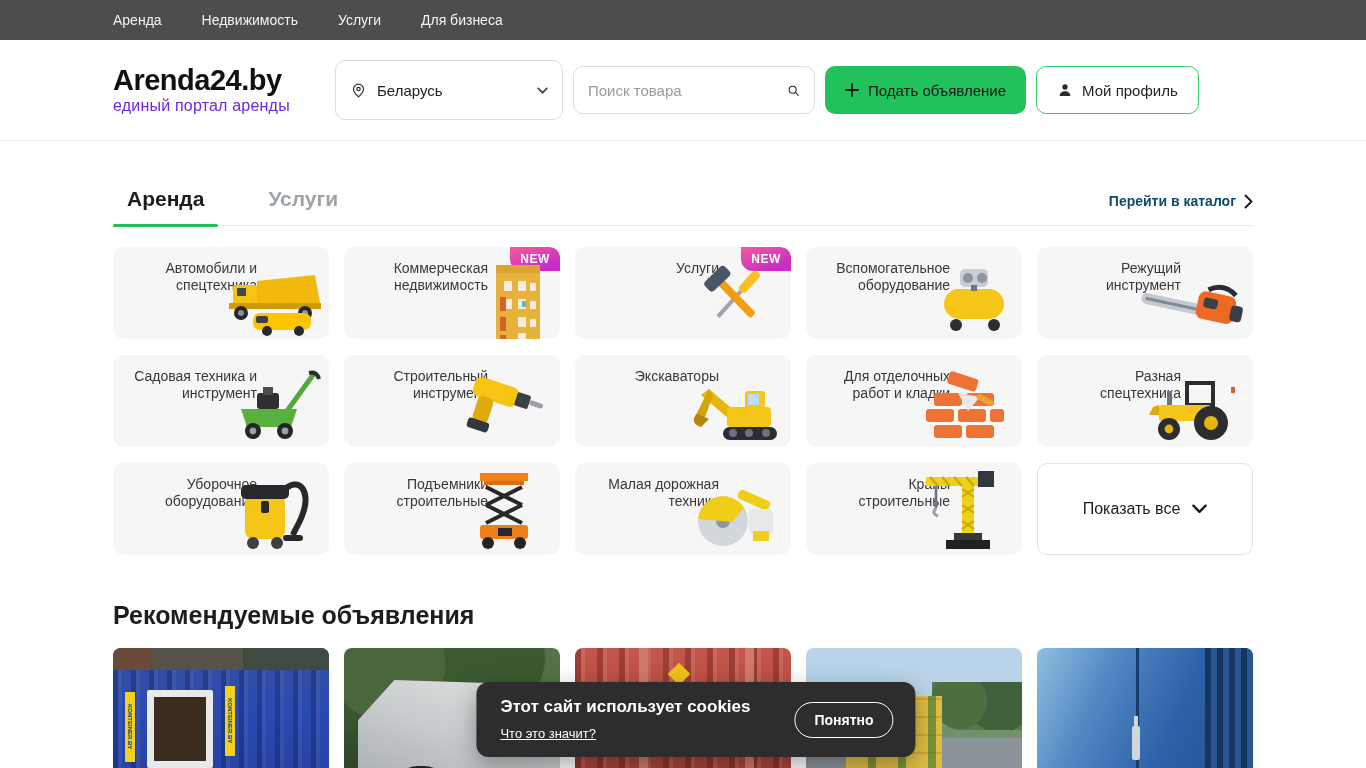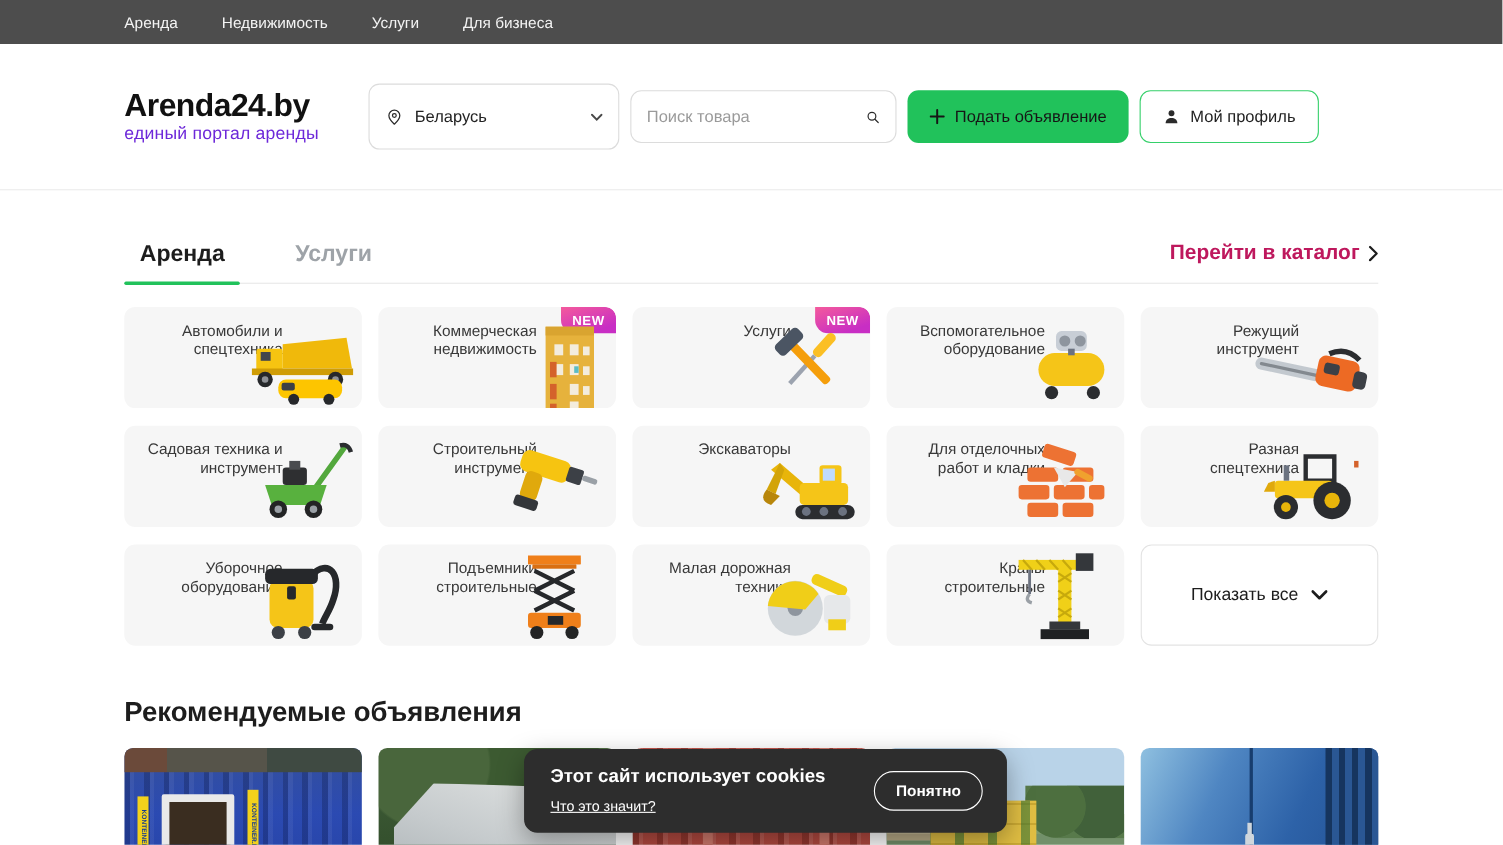--- a/index.html
+++ b/index.html
@@ -7,21 +7,21 @@
     font-family:"Liberation Sans","DejaVu Sans",sans-serif; color:#222; }
   .container { width:1140px; margin:0 auto; }
 
   
   .topbar { background:#4d4d4d; height:40px; }
   .topbar .container { display:flex; align-items:center; height:100%; gap:40px; }
   .topbar a { color:#f4f4f4; font-size:14px; text-decoration:none; cursor:pointer; }
 
   
   .header { border-bottom:1px solid #ececec; }
-  .header .container { display:flex; align-items:center; padding:36px 0; gap:10px; }
+  .header .container { display:flex; align-items:center; padding:20px 0; gap:10px; }
   .logo { margin-right:12px; width:200px; flex:none; cursor:pointer; }
   .logo-title { font-size:29px; font-weight:bold; letter-spacing:-0.5px; color:#111; line-height:1.05; }
   .logo-sub { font-size:16px; color:#6d28d9; letter-spacing:0.2px; margin-top:2px; }
   .loc-select { flex:none; width:228px; height:60px; border:1px solid #dcdcdc; border-radius:10px;
     display:flex; align-items:center; padding:0 14px; gap:10px; background:#fff; cursor:pointer; }
   .loc-select .val { font-size:15px; color:#222; }
   .loc-select .caret { margin-left:auto; }
   .searchbox { flex:none; width:242px; height:48px; border:1px solid #dcdcdc; border-radius:10px;
     display:flex; align-items:center; padding:0 14px; background:#fff; }
   .searchbox input { border:none; outline:none; flex:1; font-size:15px; color:#222;
@@ -34,22 +34,22 @@
     background:#fff; color:#222; font-size:15px; font-weight:500; display:flex; align-items:center;
     gap:9px; cursor:pointer; font-family:inherit; }
 
   
   .tabs-row { margin-top:46px; display:flex; align-items:flex-end; border-bottom:1px solid #e8e8e8; }
   .tab { position:relative; padding:0 14px 14px; font-size:21px; font-weight:bold; cursor:pointer; }
   .tab.active { color:#1d1d1d; }
   .tab.active::after { content:""; position:absolute; left:0; right:0; bottom:-2px; height:3px;
     background:#21c25b; border-radius:2px; }
   .tab.inactive { color:#9ea3a8; margin-left:36px; }
-  .catalog-link { margin-left:auto; display:flex; align-items:center; gap:8px; font-size:19px;
-    font-weight:600; color:#be185d; cursor:pointer; padding-bottom:16px; text-decoration:none; }
+  .catalog-link { margin-left:auto; display:flex; align-items:center; gap:8px; font-size:14px;
+    font-weight:600; color:#0c4a6e; cursor:pointer; padding-bottom:16px; text-decoration:none; }
 
   
   .cat-grid { margin-top:21px; display:grid; grid-template-columns:repeat(5,1fr); gap:16px 15px;text-align:right; }
   .cat-card { position:relative; height:92px; background:#f6f6f6; border-radius:10px;
     padding:13px 14px; cursor:pointer; overflow:hidden; }
   .cat-card .label { font-size:14px; line-height:1.18; font-weight:500; color:#383838; max-width:130px; }
   .cat-card .card-img { position:absolute; right:4px; bottom:2px; }
   .badge-new { position:absolute; top:0; right:0; width:50px; height:24px;
     background:linear-gradient(160deg,#f45a9c 0%,#c82ec4 80%); color:#fff; font-size:12px;
     font-weight:bold; display:flex; align-items:center; justify-content:center;

